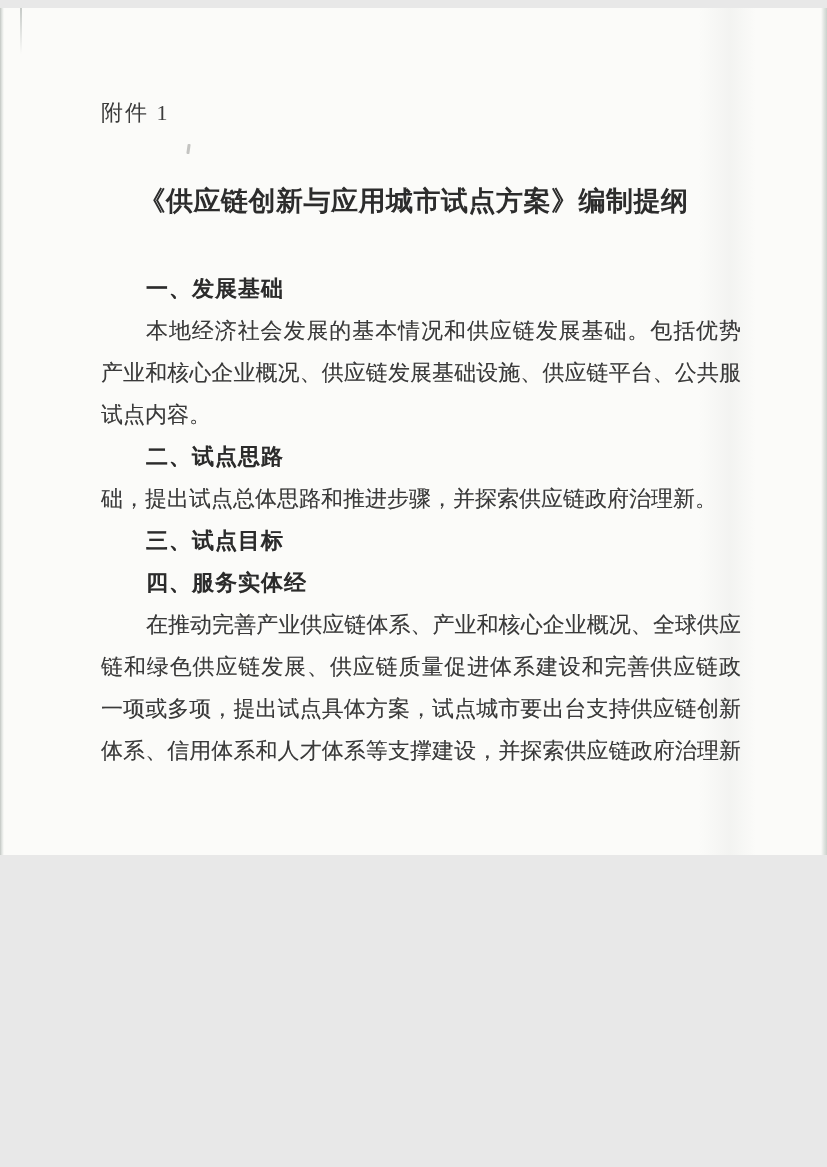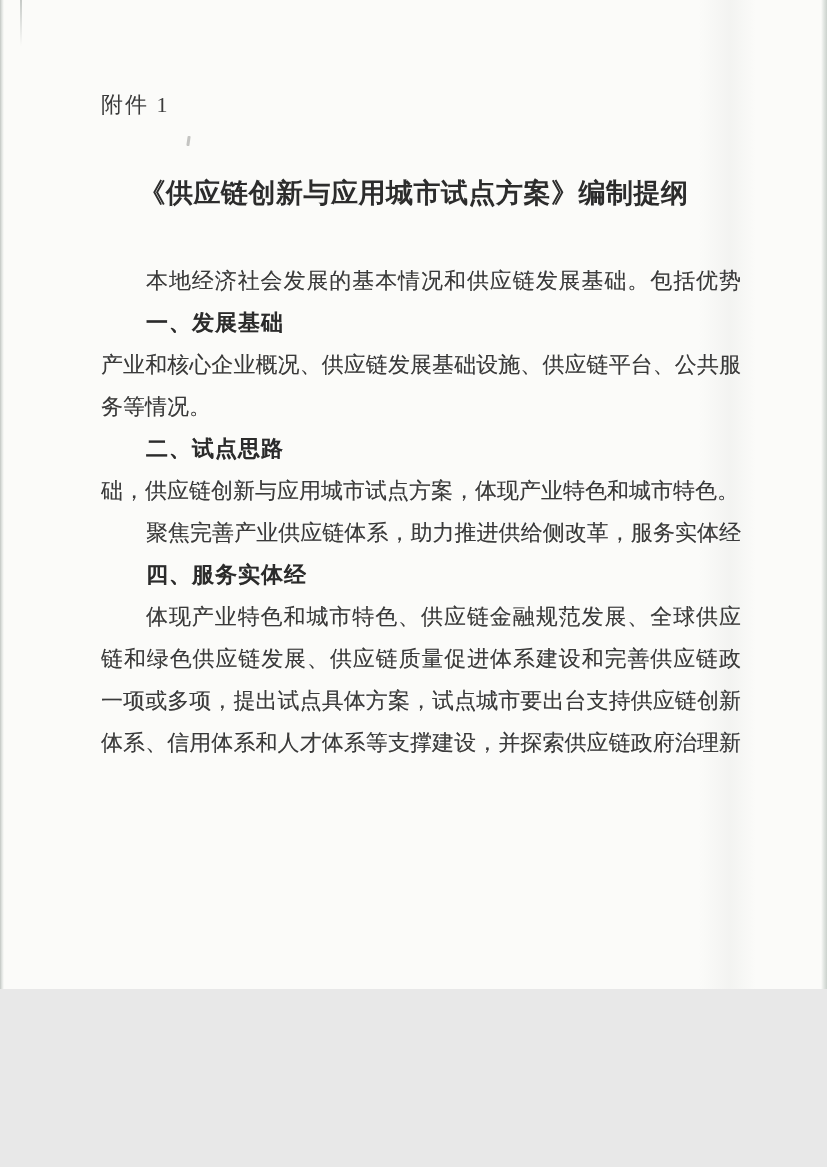--- a/index.html
+++ b/index.html
@@ -3,22 +3,22 @@
 <meta charset="utf-8">
 <style>
   html, body {
     margin: 0;
     padding: 0;
     background: #e8e8e8;
   }
   .page {
     position: relative;
     width: 827px;
-    height: 989px;
-    margin: 0 auto;
+    height: 847px;
+    margin: 8px auto;
     background: #fbfbf9;
     overflow: hidden;
     font-family: "Liberation Serif", "DejaVu Serif", serif;
     color: #3a3a3a;
   }
   
   .edge-left {
     position: absolute; left: 0; top: 0; width: 4px; height: 100%;
     background: linear-gradient(to right, #aeb4b0 0%, #d8dcd9 45%, rgba(216,220,217,0) 100%);
     opacity: .75;
@@ -120,32 +120,32 @@
   <div class="smudge-bottom-left"></div>
   <div class="speck-1"></div>
   <div class="speck-2"></div>
 
   <div class="attachment">附件 1</div>
 
   <div class="doc-title">《供应链创新与应用城市试点方案》编制提纲</div>
 
   <div class="content">
 
+    <div class="row heading">一、发展基础</div>
     <div class="row just indent">本地经济社会发展的基本情况和供应链发展基础。包括优势</div>
-    <div class="row heading">一、发展基础</div>
     <div class="row just">产业和核心企业概况、供应链发展基础设施、供应链平台、公共服</div>
-    <div class="row">务等情况。</div>
+    <div class="row">试点内容。</div>
 
     <div class="row heading">二、试点思路</div>
-    <div class="row">础，供应链创新与应用城市试点方案，体现产业特色和城市特色。</div>
+    <div class="row">础，提出试点总体思路和推进步骤，并探索供应链政府治理新。</div>
 
-    <div class="row just indent">聚焦完善产业供应链体系，助力推进供给侧改革，服务实体经</div>
+    <div class="row heading">三、试点目标</div>
 
     <div class="row heading">四、服务实体经</div>
-    <div class="row just indent">体现产业特色和城市特色、供应链金融规范发展、全球供应</div>
+    <div class="row just indent">在推动完善产业供应链体系、产业和核心企业概况、全球供应</div>
     <div class="row just">链和绿色供应链发展、供应链质量促进体系建设和完善供应链政</div>
     <div class="row just">一项或多项，提出试点具体方案，试点城市要出台支持供应链创新</div>
     <div class="row just">体系、信用体系和人才体系等支撑建设，并探索供应链政府治理新</div>
 
   </div>
 
   <div class="page-number">— 15 —</div>
 
 </div>
 

